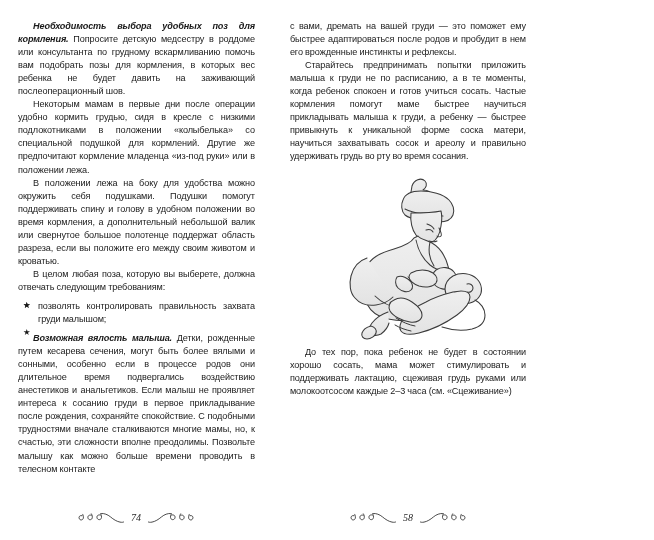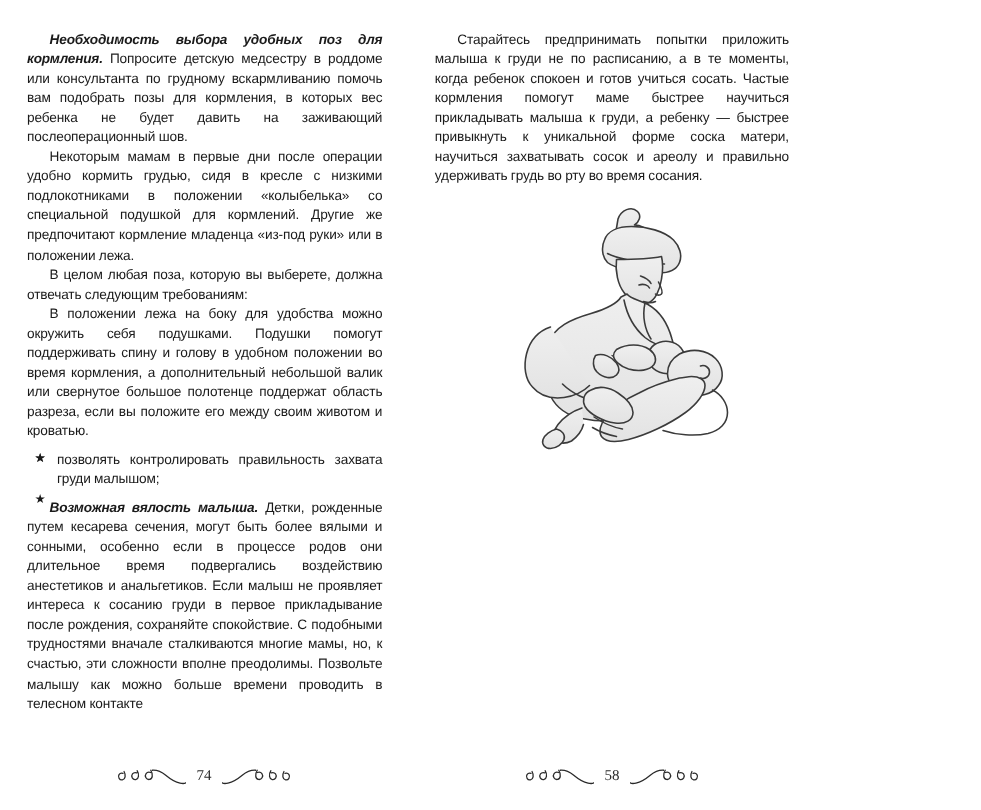--- a/index.html
+++ b/index.html
@@ -91,42 +91,43 @@
     right: 0;
     bottom: 12px;
     display: flex;
     align-items: center;
     justify-content: center;
     gap: 7px;
     height: 20px;
   }
   .folio .num {
     font-family: "Liberation Serif", serif;
+    font-style: italic;
     font-size: 10px;
     color: #2a2a2a;
     padding-bottom: 1px;
   }
   .folio svg { display: block; }
 </style>
 </head>
 <body>
 
 <div class="page">
   <div class="spread">
 
     <div class="page-half left">
       <div class="col">
 
         <p><span class="runin">Необходимость выбора удобных поз для кормления.</span><span> Попросите детскую медсестру в роддоме или консультанта по грудному вскармливанию помочь вам подобрать позы для кормления, в которых вес ребенка не будет давить на заживающий послеоперационный шов.</span></p>
 
         <p><span>Некоторым мамам в первые дни после операции удобно кормить грудью, сидя в кресле с низкими подлокотниками в положении «колыбелька» со специальной подушкой для кормлений. Другие же предпочитают кормление младенца «из-под руки» или в положении лежа.</span></p>
 
+        <p><span>В положении лежа на боку для удобства можно окружить себя подушками. Подушки помогут поддерживать спину и голову в удобном положении во время кормления, а дополнительный небольшой валик или свернутое большое полотенце поддержат область разреза, если вы положите его между своим животом и кроватью.</span></p>
+
         <p><span>В целом любая поза, которую вы выберете, должна отвечать следующим требованиям:</span></p>
-
-        <p><span>В положении лежа на боку для удобства можно окружить себя подушками. Подушки помогут поддерживать спину и голову в удобном положении во время кормления, а дополнительный небольшой валик или свернутое большое полотенце поддержат область разреза, если вы положите его между своим животом и кроватью.</span></p>
 
         <ul class="bullets">
           <li><span class="star">★</span></li>
           <li><span class="star">★</span><span>позволять контролировать правильность захвата груди малышом;</span></li>
           <li><span class="star">★</span></li>
         </ul>
 
         <p class="gap-before"><span class="runin">Возможная вялость малыша.</span><span> Детки, рожденные путем кесарева сечения, могут быть более вялыми и сонными, особенно если в процессе родов они длительное время подвергались воздействию анестетиков и анальгетиков. Если малыш не проявляет интереса к сосанию груди в первое прикладывание после рождения, сохраняйте спокойствие. С подобными трудностями вначале сталкиваются многие мамы, но, к счастью, эти сложности вполне преодолимы. Позвольте малышу как можно больше времени проводить в телесном контакте</span></p>
 
       </div>
@@ -151,20 +152,21 @@
               <path d="M22.4 5c-2.8-.8-4.2 1.5-3.1 3.5 1.1 1.9 4 1.4 4.2-1.1.2-2.1-1-3.9-1-3.9"></path>
               <path d="M23.5 3.5c2.6-.2 6 .9 9 3.4 3.1 2.6 6.3 4.6 9.5 5.2 2 .4 3.4.2 4-.3"></path>
             </g>
           </svg>
         </span>
       </div>
     </div>
 
     <div class="page-half right">
       <div class="col">
+        <p class="noindent"><span>с вами, дремать на вашей груди — это поможет ему быстрее адаптироваться после родов и пробудит в нем его врожденные инстинкты и рефлексы.</span></p>
         <p><span>Старайтесь предпринимать попытки приложить малыша к груди не по расписанию, а в те моменты, когда ребенок спокоен и готов учиться сосать. Частые кормления помогут маме быстрее научиться прикладывать малыша к груди, а ребенку — быстрее привыкнуть к уникальной форме соска матери, научиться захватывать сосок и ареолу и правильно удерживать грудь во рту во время сосания.</span></p>
       </div>
 
       <div class="figure-wrap">
         <svg width="186" height="168" viewBox="0 0 186 168">
           <defs>
             <linearGradient id="shade" x1="0" y1="0" x2="0" y2="1">
               <stop offset="0%" stop-color="#efefef"></stop>
               <stop offset="100%" stop-color="#e3e3e3"></stop>
             </linearGradient>
@@ -218,20 +220,21 @@
               <path d="M80 153c5 3 11 5 16 6"></path>
             </g>
             <path d="M79 128c5-3 12-2 18 2 6 4 10 9 10 13 0 5-5 8-12 7-8-1-17-6-20-11-2-4-1-9 4-11z" fill="url(#shade)"></path>
 
             <path d="M160 128c6 3 10 9 10 15 0 7-5 12-13 14-9 2-21 1-30-2" fill="none"></path>
           </g>
         </svg>
       </div>
 
       <div class="col">
+        <p><span>До тех пор, пока ребенок не будет в состоянии хорошо сосать, мама может стимулировать и поддерживать лактацию, сцеживая грудь руками или молокоотсосом каждые 2–3 часа (см. «Сцеживание»)</span></p>
       </div>
 
       <div class="folio">
         <span>
           <svg width="46" height="16" viewBox="0 0 46 16">
             <g fill="none" stroke="#2a2a2a" stroke-width="0.85" stroke-linecap="round">
               <path d="M4 5.6c-2.6-.6-3.6 1.6-2.6 3.3 1 1.7 3.6 1.3 4-1 .3-1.9-.7-3.6-.7-3.6"></path>
               <path d="M13.2 5.2c-2.7-.8-4 1.5-3 3.4 1 1.8 3.8 1.4 4.1-1 .3-2-.9-3.8-.9-3.8"></path>
               <path d="M22.4 5c-2.8-.8-4.2 1.5-3.1 3.5 1.1 1.9 4 1.4 4.2-1.1.2-2.1-1-3.9-1-3.9"></path>
               <path d="M23.5 3.5c2.6-.2 6 .9 9 3.4 3.1 2.6 6.3 4.6 9.5 5.2 2 .4 3.4.2 4-.3"></path>

